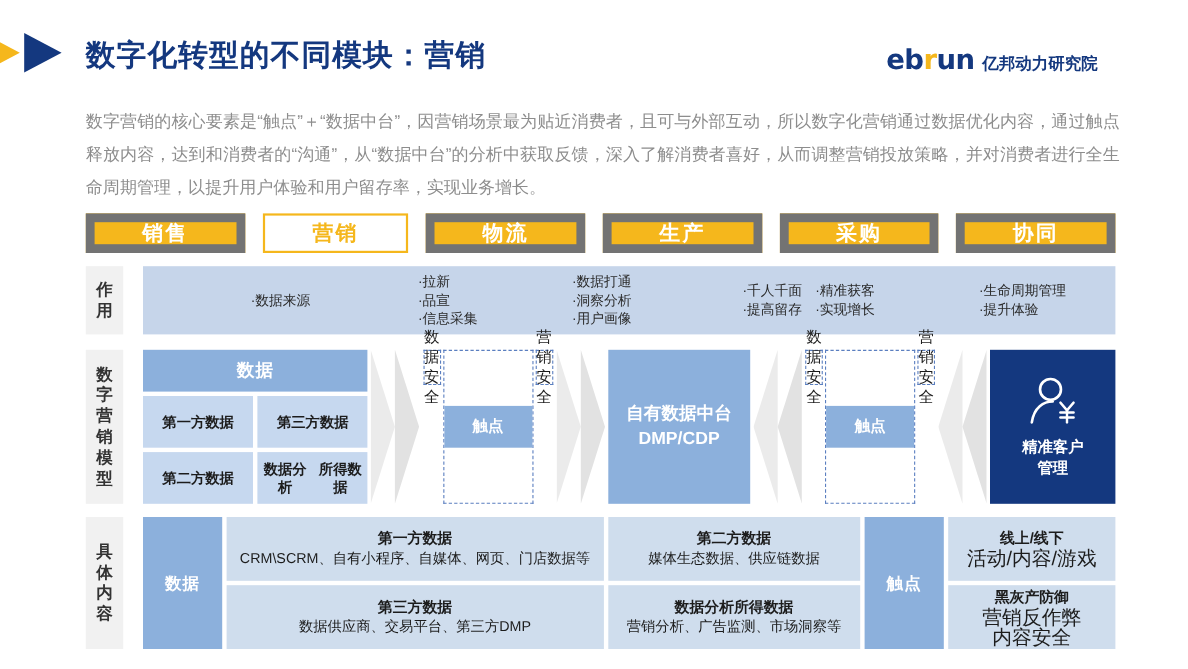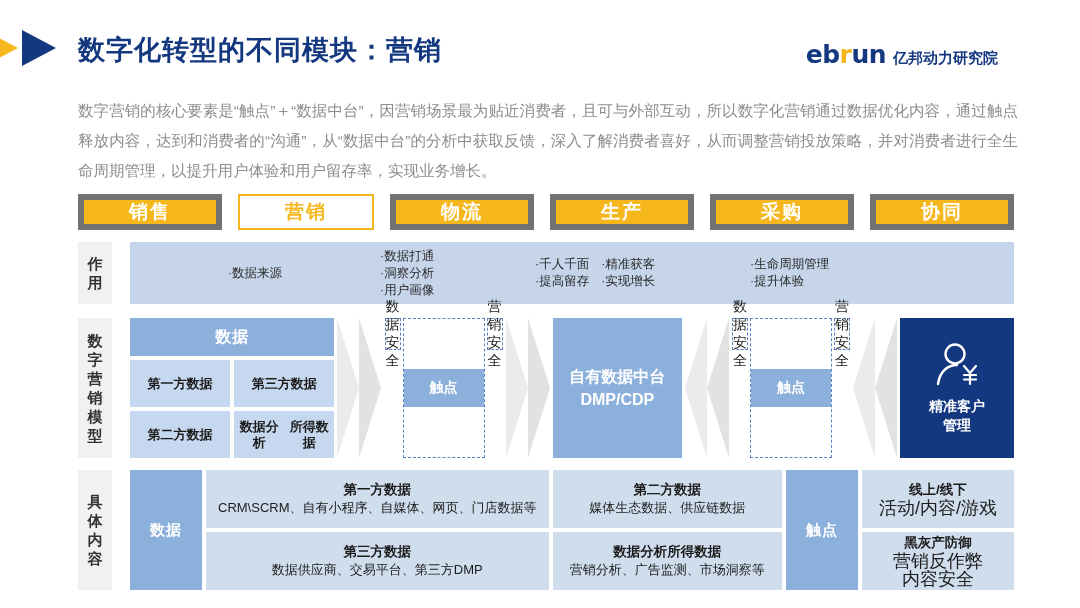--- a/index.html
+++ b/index.html
@@ -63,21 +63,21 @@
 
   
   .tabs {
     position: absolute; left: 78px; top: 194px; width: 936px; height: 36px;
     display: flex; gap: 16px;
   }
   .tab {
     flex: 1; background: #f5b71c; color: #ffffff;
     display: flex; align-items: center; justify-content: center;
     font-size: 19px; font-weight: bold; letter-spacing: 2px;
-    border: 6px solid #737373; box-sizing: border-box;
+    border: 8px solid #737373; box-sizing: border-box;
   }
   .tab.selected {
     background: #ffffff; color: #f5b71c; border: 2px solid #f5b71c;
   }
 
   
   .row { position: absolute; left: 78px; }
   .row-label {
     position: absolute; left: 0; top: 0;
     width: 34px; background: #f1f1f1; color: #333333;
@@ -250,20 +250,25 @@
   </div>
 
   <div class="row" id="row-function">
     <div class="row-label">
       <span>作</span>
       <span>用</span>
     </div>
     <div class="row-body">
       <div class="fn-col fn-c1 single">
         <div>·数据来源</div>
+      </div>
+      <div class="fn-col fn-c2">
+        <div>·拉新</div>
+        <div>·品宣</div>
+        <div>·信息采集</div>
       </div>
       <div class="fn-col fn-c3">
         <div>·数据打通</div>
         <div>·洞察分析</div>
         <div>·用户画像</div>
       </div>
       <div class="fn-col fn-c4">
         <div class="pair">
           <span>·千人千面</span>
           <span>·精准获客</span>

